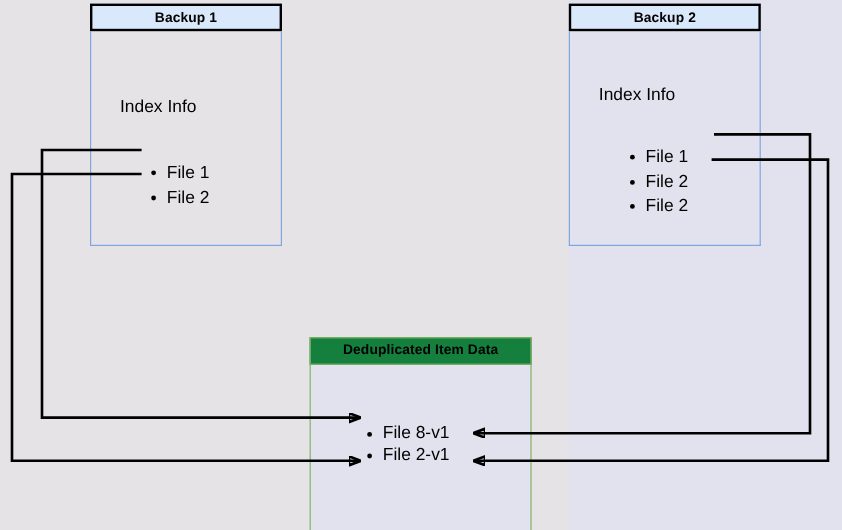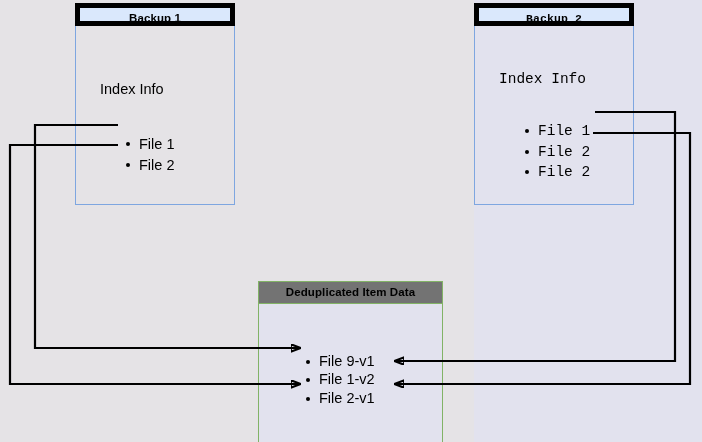--- a/index.html
+++ b/index.html
@@ -56,31 +56,31 @@
   }
   .node .body {
     box-sizing: border-box;
     width: 100%;
     position: relative;
   }
 
   
   .node.blue .hdr {
     background: #dae8fc;
-    border: 5px solid #000000;
+    border: 2px solid #000000;
   }
   .node.blue .body {
     background: transparent;
     border: 1px solid #7ea6e0;
     border-top: none;
   }
 
   
   .node.green .hdr {
-    background: #737373;
+    background: #15803d;
     border: 1px solid #82b366;
   }
   .node.green .body {
     background: transparent;
     border: 1px solid #82b366;
     border-top: none;
   }
 
   .index-label {
     position: absolute;
@@ -144,38 +144,37 @@
     <div class="hdr">Backup 1</div>
     <div class="body" style="height:179px;">
       <div class="index-label" style="left:24px; top:55px;">Index Info</div>
       <ul class="bullet-list" style="left:50px; top:108px;">
         <li>File 1</li>
         <li>File 2</li>
       </ul>
     </div>
   </div>
 
-  <div class="node blue" style="left:474px; top:3px; width:160px; height:179px;font-family:Liberation Mono, monospace;">
+  <div class="node blue" style="left:474px; top:3px; width:160px; height:179px;">
     <div class="hdr">Backup 2</div>
     <div class="body" style="height:179px;">
       <div class="index-label" style="left:24px; top:45px;">Index Info</div>
       <ul class="bullet-list" style="left:50px; top:95px;">
         <li>File 1</li>
         <li>File 2</li>
         <li>File 2</li>
       </ul>
     </div>
   </div>
 
   <div class="node green" style="left:258px; top:281px; width:185px; height:165px;">
     <div class="hdr">Deduplicated Item Data</div>
     <div class="body" style="height:142px;">
       <ul class="bullet-list wide" style="left:47px; top:48px;">
-        <li>File 9-v1</li>
-        <li>File 1-v2</li>
+        <li>File 8-v1</li>
         <li>File 2-v1</li>
       </ul>
     </div>
   </div>
 
   <svg class="wires" viewBox="0 0 702 442">
     <defs>
       <marker id="arrowR" markerWidth="10" markerHeight="10" refX="9.2" refY="4" orient="auto" markerUnits="userSpaceOnUse">
         <path d="M0,0.3 L10,4 L0,7.7 z" fill="#000" stroke="none"></path>
       </marker>

